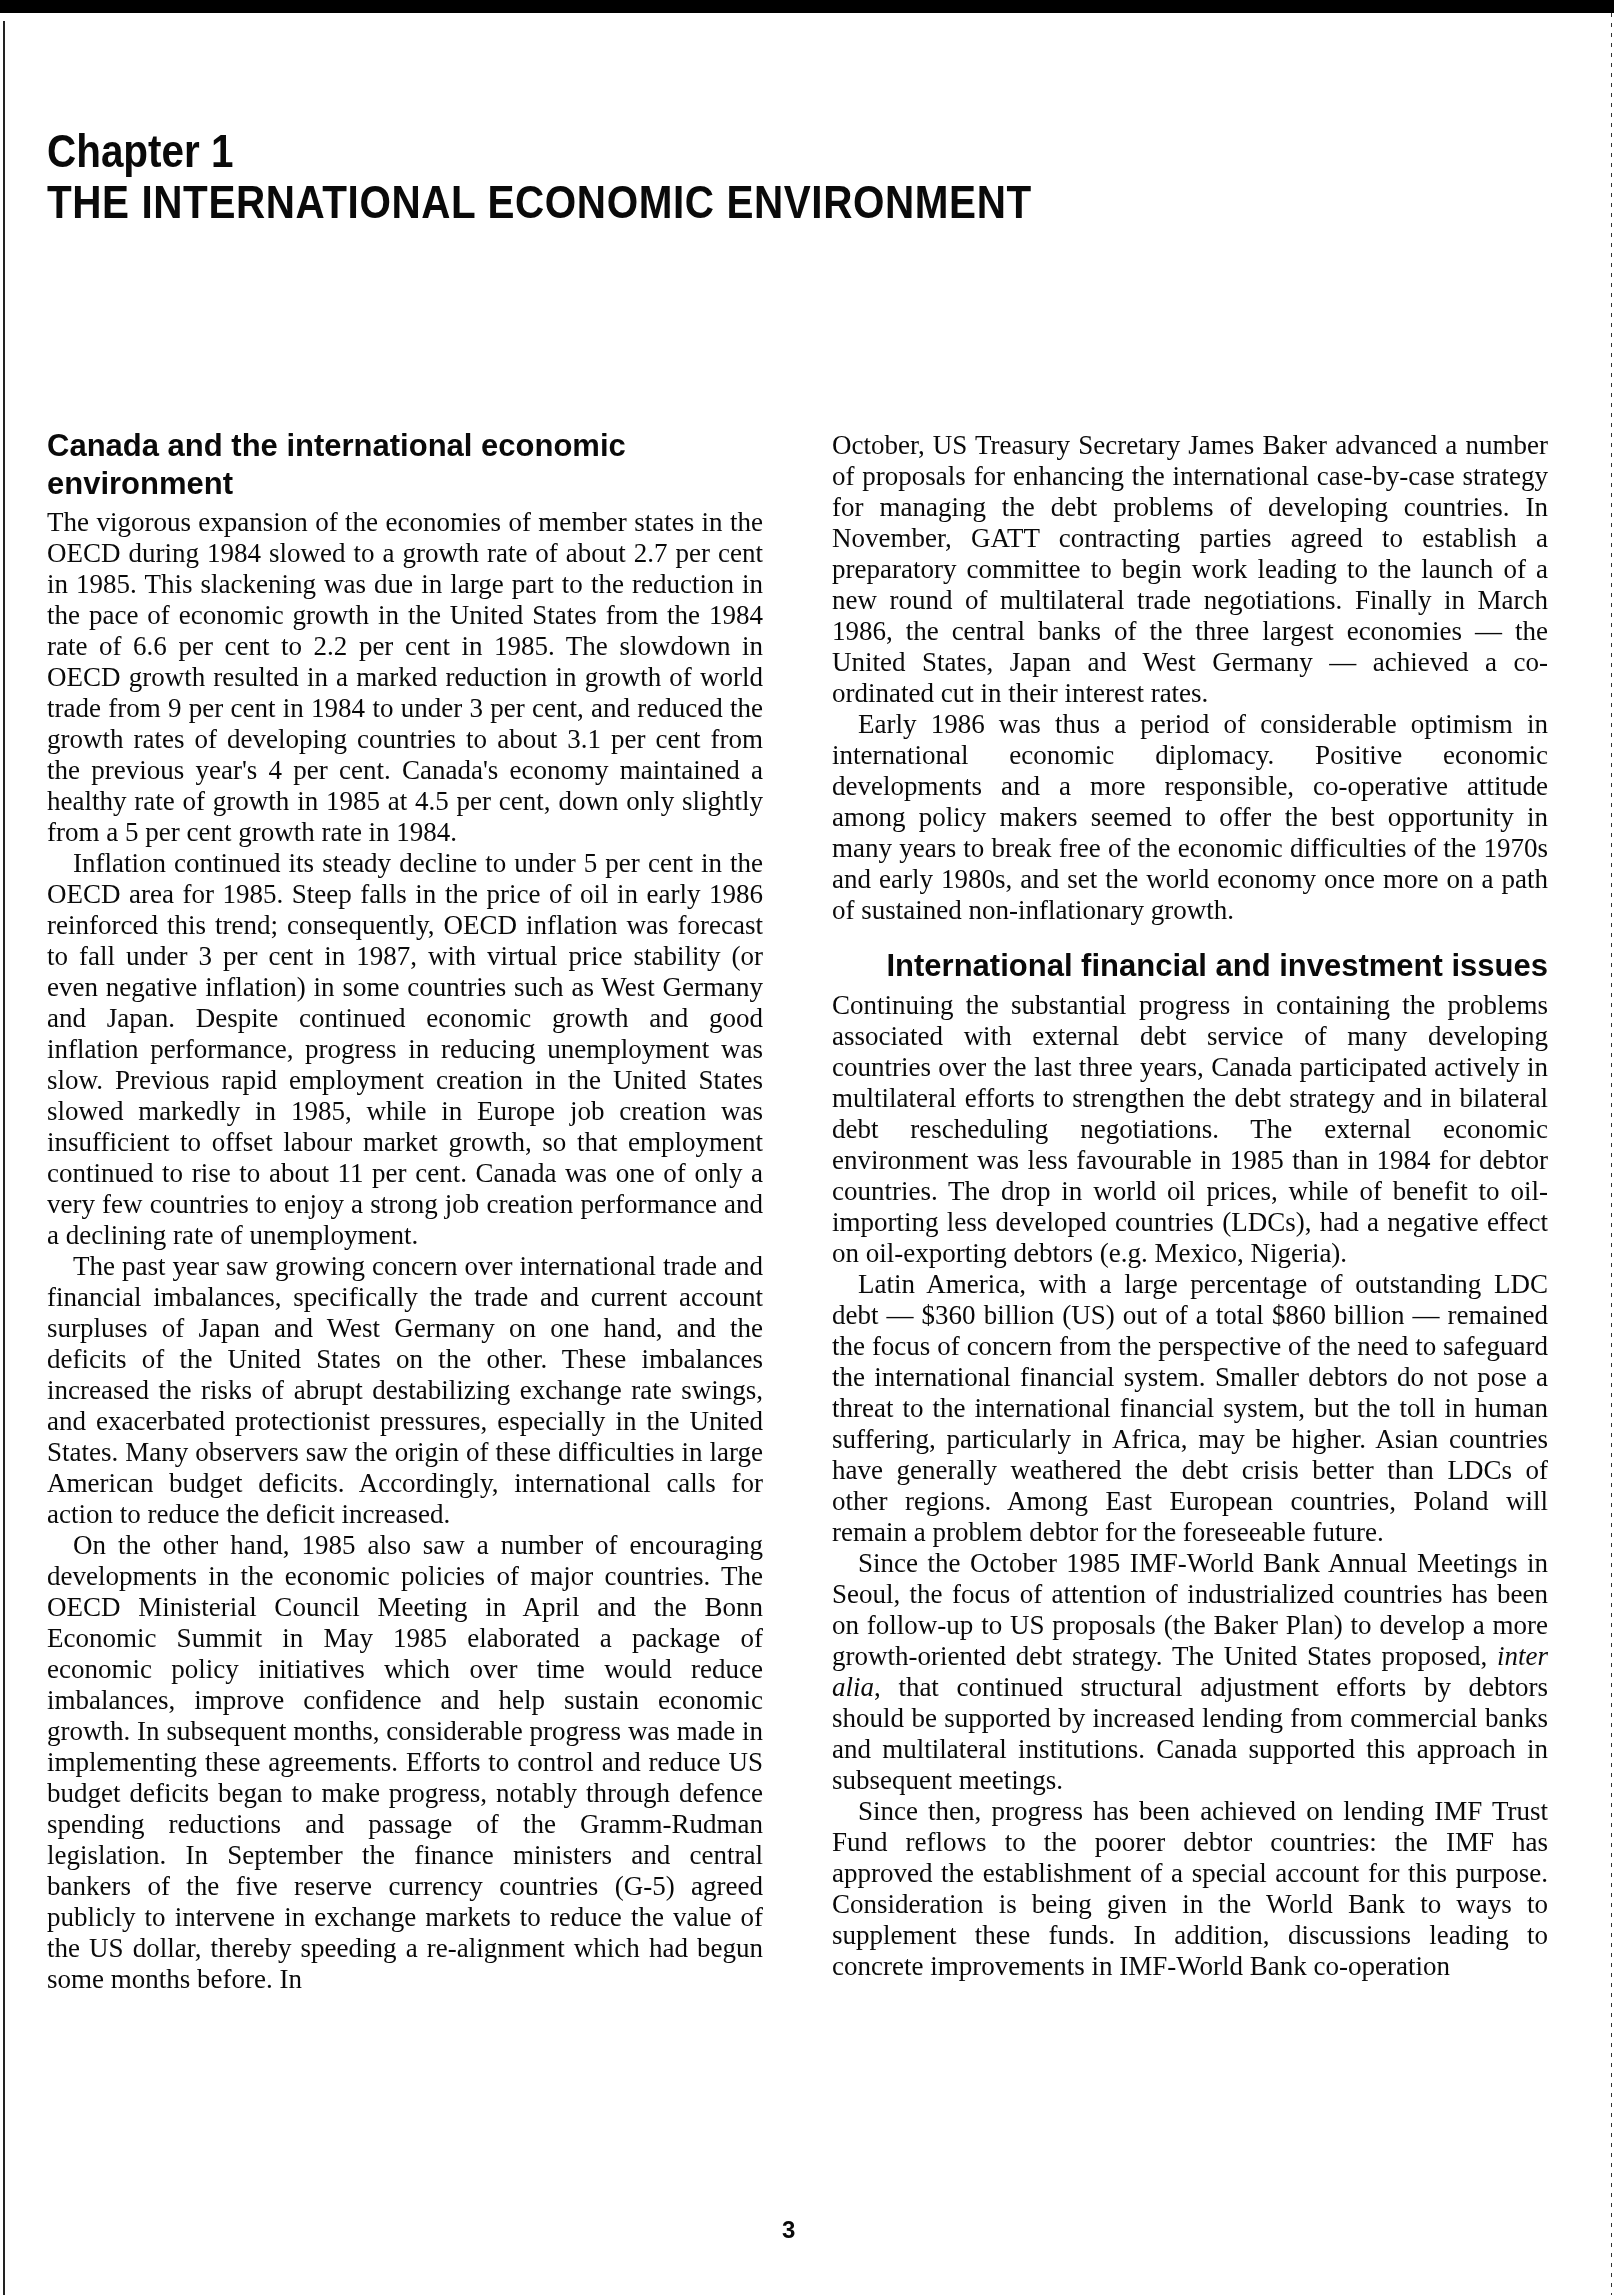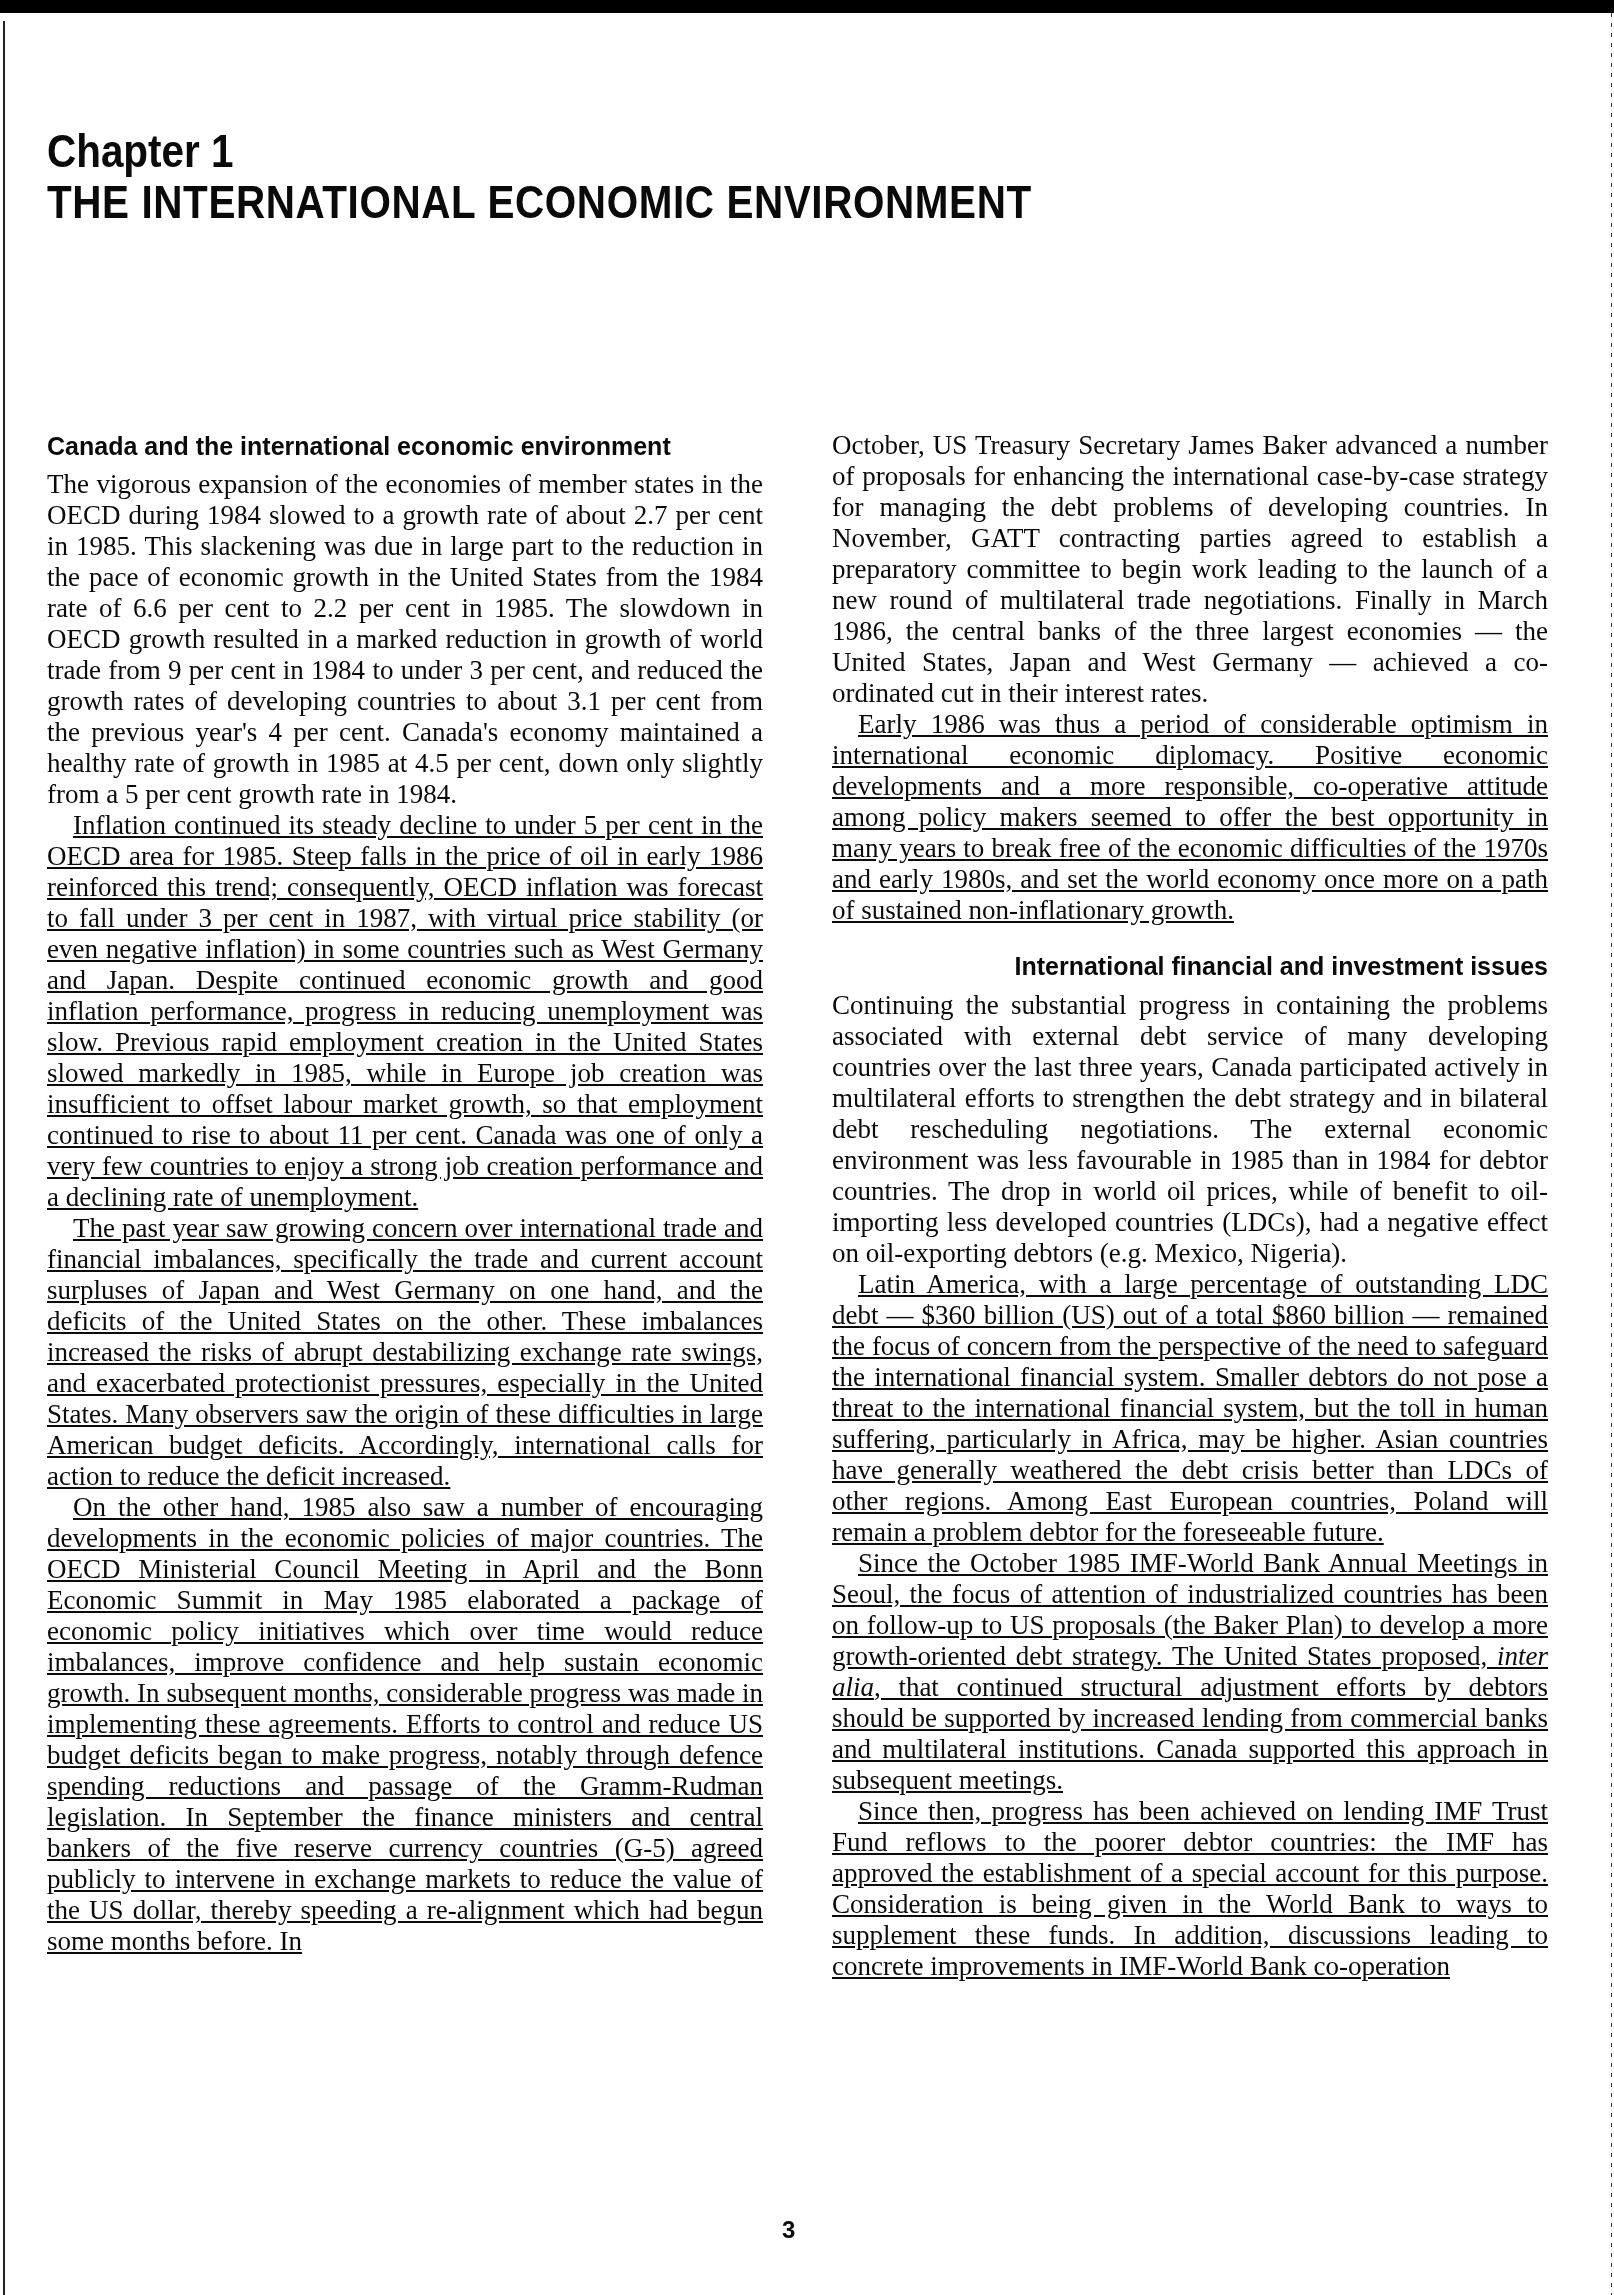--- a/index.html
+++ b/index.html
@@ -37,28 +37,28 @@
       position: absolute; top: 427px; width: 716px;
       font-size: 27px; line-height: 31px;
       text-align: justify;
     }
     .col-left { left: 47px; }
     .col-right { left: 832px; top: 430px; }
 
     .section-heading {
       font-family: "Liberation Sans", "DejaVu Sans", sans-serif;
       font-weight: bold;
-      font-size: 25px;
+      font-size: 31px;
       line-height: 38px;
       margin: 0 0 4.3px 0;
       text-align: left;
     }
     .col-right .section-heading { margin-top: 21.4px; text-align: right; }
     p { margin: 0; text-indent: 0; }
-    p.indent { text-indent: 26px; text-decoration: underline; }
+    p.indent { text-indent: 26px; }
     .italic { font-style: italic; }
 
     .page-number {
       position: absolute; left: 782px; top: 2216px;
       font-family: "Liberation Sans", "DejaVu Sans", sans-serif;
       font-weight: bold; font-size: 24px;
     }
   </style>
 </head>
 <body>

